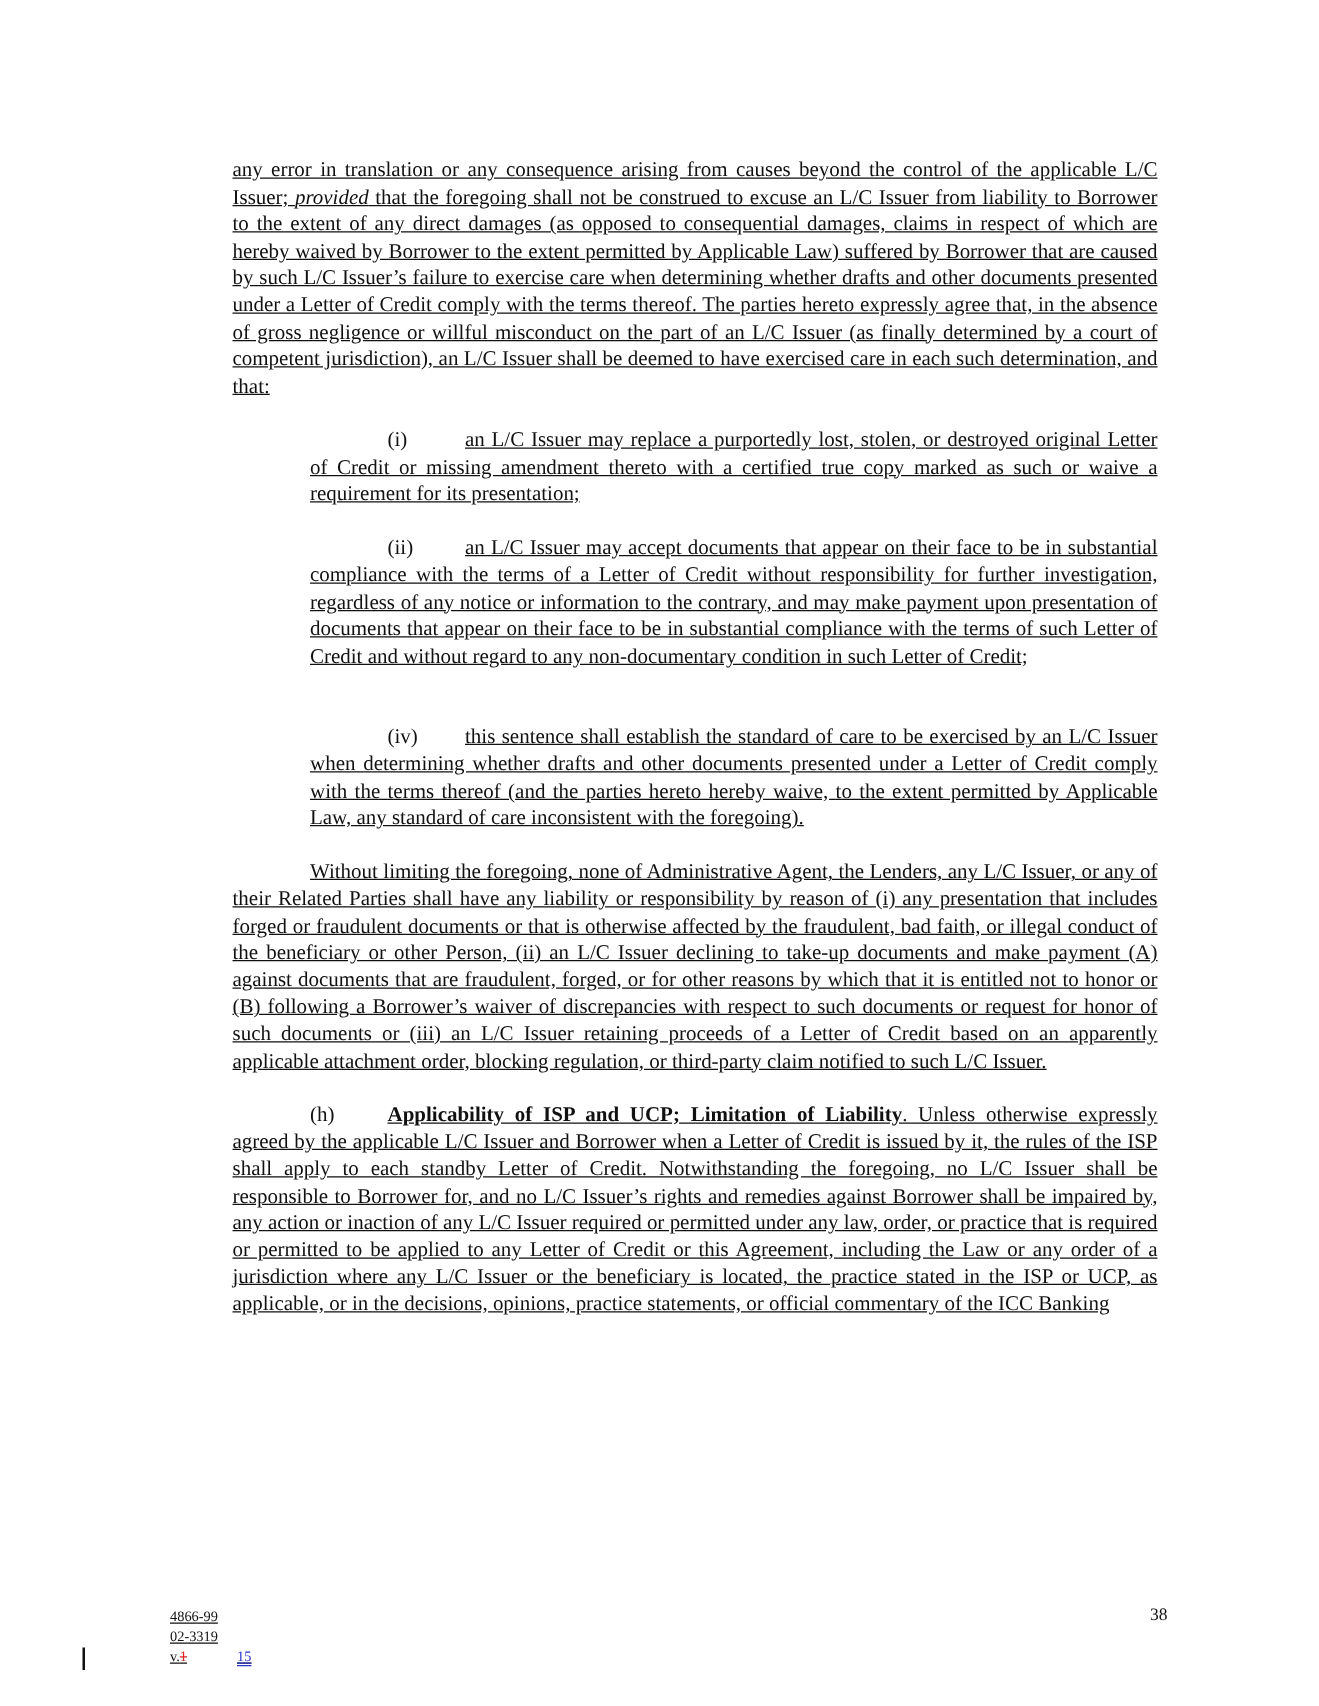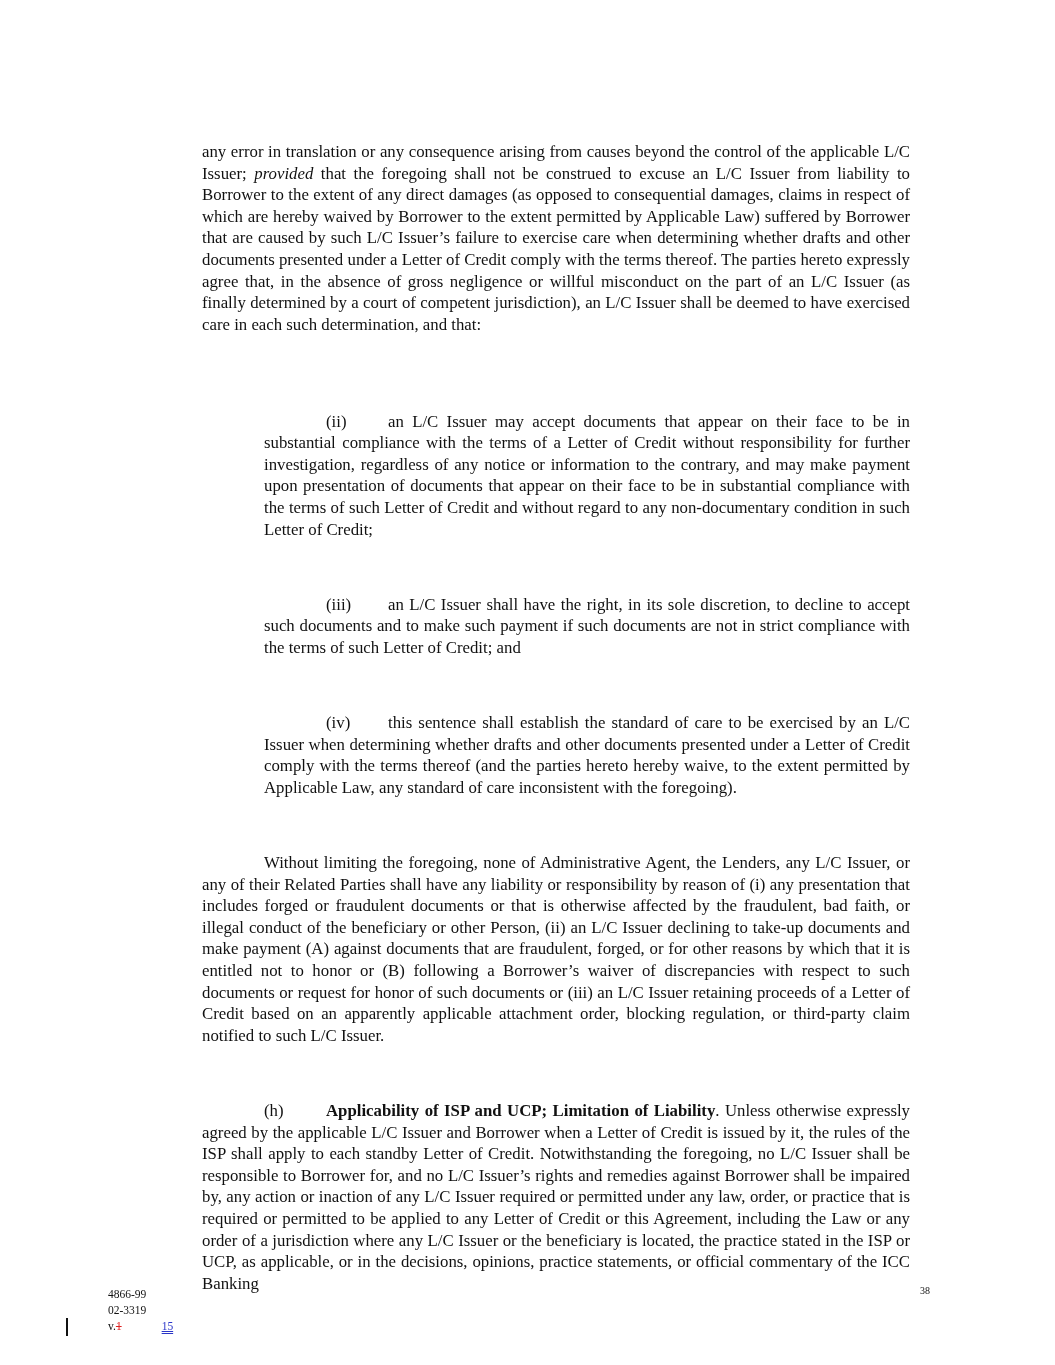--- a/index.html
+++ b/index.html
@@ -4,54 +4,54 @@
 <style>
   html, body { margin: 0; padding: 0; background: #ffffff; }
   body {
     width: 1055px; height: 1365px; position: relative; overflow: hidden;
     font-family: "Liberation Serif", serif; color: #111;
   }
   .page-body {
     position: absolute; left: 186px; top: 125px; width: 740px;
     font-size: 16.8px; line-height: 21.6px;
   }
-  p { margin: 16px; text-align: justify; text-align-last: left; }
+  p { margin: 0; text-align: justify; text-align-last: left; text-decoration: underline; }
   .gap { height: 21.6px; }
   .indent-block { margin-left: 62px; }
   .first-indent { text-indent: 62px; }
   .sub-item { text-indent: 62px; }
   .label { display: inline-block; width: 62px; text-indent: 0; }
   .bold { font-weight: bold; }
   .it { font-style: italic; }
 
   .footer-left {
-    position: absolute; left: 108px; top: 1286px;
-    font-size: 11.5px; line-height: 16px;
+    position: absolute; left: 136px; top: 1286px;
+    font-size: 11.5px; line-height: 16px; text-decoration: underline;
   }
   .del { color: #e02020; text-decoration: line-through; }
   .ins { color: #2a35c8; text-decoration: underline double; margin-left: 40px; }
   .change-bar {
     position: absolute; left: 66px; top: 1318px; width: 2px; height: 18px; background: #111;
   }
   .page-number {
-    position: absolute; left: 920px; top: 1285px; font-size: 10px;
+    position: absolute; left: 920px; top: 1285px; font-size: 14px;
   }
 </style>
 </head>
 <body>
 
 <div class="page-body">
   <p><span>any error in translation or any consequence arising from causes beyond the control of the applicable L/C Issuer; </span><span class="it">provided</span><span> that the foregoing shall not be construed to excuse an L/C Issuer from liability to Borrower to the extent of any direct damages (as opposed to consequential damages, claims in respect of which are hereby waived by Borrower to the extent permitted by Applicable Law) suffered by Borrower that are caused by such L/C Issuer’s failure to exercise care when determining whether drafts and other documents presented under a Letter of Credit comply with the terms thereof. The parties hereto expressly agree that, in the absence of gross negligence or willful misconduct on the part of an L/C Issuer (as finally determined by a court of competent jurisdiction), an L/C Issuer shall be deemed to have exercised care in each such determination, and that:</span></p>
   <div class="gap"></div>
 
   <div class="indent-block">
+    <p class="sub-item"><span class="label">(i)</span><span>an L/C Issuer may replace a purportedly lost, stolen, or destroyed original Letter of Credit or missing amendment thereto with a certified true copy marked as such or waive a requirement for its presentation;</span></p>
     <div class="gap"></div>
     <p class="sub-item"><span class="label">(ii)</span><span>an L/C Issuer may accept documents that appear on their face to be in substantial compliance with the terms of a Letter of Credit without responsibility for further investigation, regardless of any notice or information to the contrary, and may make payment upon presentation of documents that appear on their face to be in substantial compliance with the terms of such Letter of Credit and without regard to any non-documentary condition in such Letter of Credit;</span></p>
     <div class="gap"></div>
-    <p class="sub-item"><span class="label">(iii)</span><span>an L/C Issuer shall have the right, in its sole discretion, to decline to accept such documents and to make such payment if such documents are not in strict compliance with the terms of such Letter of Credit; and</span></p>
     <div class="gap"></div>
     <p class="sub-item"><span class="label">(iv)</span><span>this sentence shall establish the standard of care to be exercised by an L/C Issuer when determining whether drafts and other documents presented under a Letter of Credit comply with the terms thereof (and the parties hereto hereby waive, to the extent permitted by Applicable Law, any standard of care inconsistent with the foregoing).</span></p>
   </div>
   <div class="gap"></div>
 
   <p class="first-indent">Without limiting the foregoing, none of Administrative Agent, the Lenders, any L/C Issuer, or any of their Related Parties shall have any liability or responsibility by reason of (i) any presentation that includes forged or fraudulent documents or that is otherwise affected by the fraudulent, bad faith, or illegal conduct of the beneficiary or other Person, (ii) an L/C Issuer declining to take-up documents and make payment (A) against documents that are fraudulent, forged, or for other reasons by which that it is entitled not to honor or (B) following a Borrower’s waiver of discrepancies with respect to such documents or request for honor of such documents or (iii) an L/C Issuer retaining proceeds of a Letter of Credit based on an apparently applicable attachment order, blocking regulation, or third-party claim notified to such L/C Issuer.</p>
   <div class="gap"></div>
 
   <p class="first-indent"><span class="label">(h)</span><span class="bold">Applicability of ISP and UCP; Limitation of Liability</span><span>. Unless otherwise expressly agreed by the applicable L/C Issuer and Borrower when a Letter of Credit is issued by it, the rules of the ISP shall apply to each standby Letter of Credit. Notwithstanding the foregoing, no L/C Issuer shall be responsible to Borrower for, and no L/C Issuer’s rights and remedies against Borrower shall be impaired by, any action or inaction of any L/C Issuer required or permitted under any law, order, or practice that is required or permitted to be applied to any Letter of Credit or this Agreement, including the Law or any order of a jurisdiction where any L/C Issuer or the beneficiary is located, the practice stated in the ISP or UCP, as applicable, or in the decisions, opinions, practice statements, or official commentary of the ICC Banking</span></p>
 </div>

